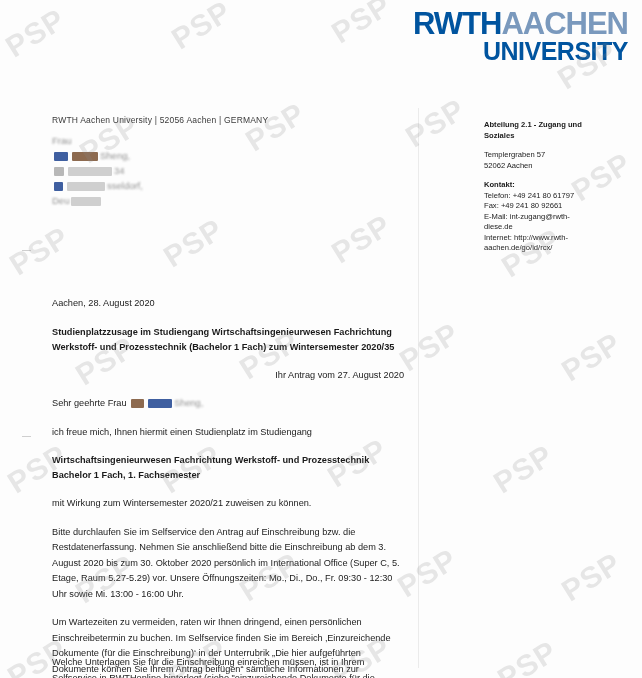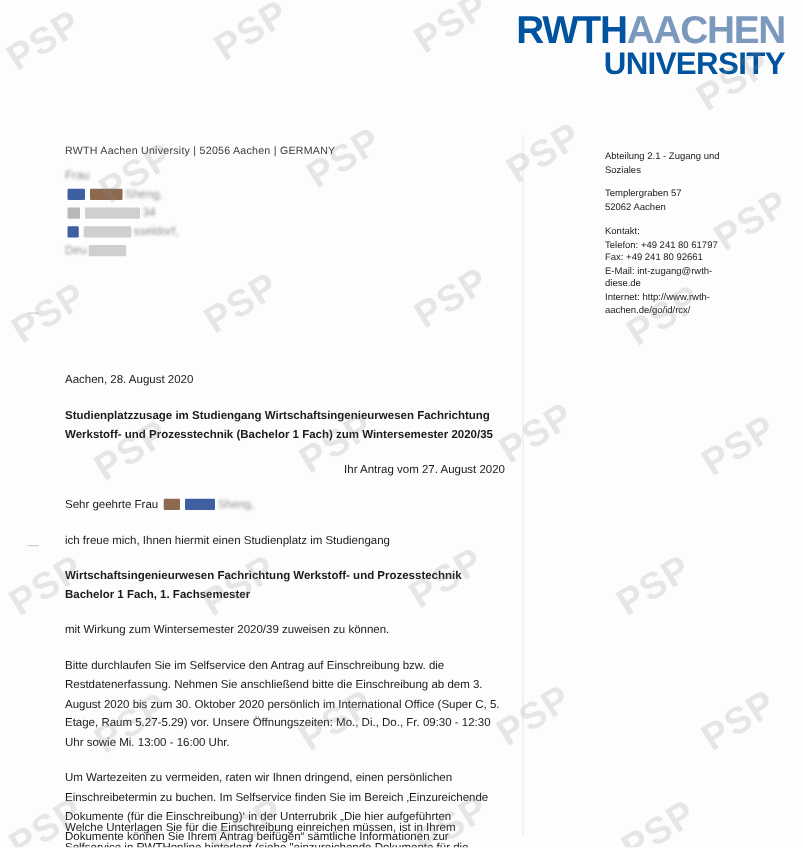--- a/index.html
+++ b/index.html
@@ -111,21 +111,21 @@
   
   .info-col {
     position: absolute;
     left: 484px;
     top: 120px;
     width: 150px;
     font-size: 7.6px;
     color: #1b1b1b;
     line-height: 10.5px;
   }
-  .info-col .bold { font-weight: normal; }
+  .info-col .bold { font-weight: bold; }
   .info-col .gap { height: 9px; }
 
   
   .fold {
     position: absolute;
     left: 22px;
     width: 9px;
     height: 1px;
     background: #cfcfcf;
   }
@@ -232,21 +232,21 @@
       <span class="redact rd-brown" style="width:13px;"></span><span class="redact rd-blue" style="width:24px;"></span><span class="blurtext">Sheng,</span>
     </p>
 
     <p>ich freue mich, Ihnen hiermit einen Studienplatz im Studiengang</p>
 
     <p class="course-title">
       <span>Wirtschaftsingenieurwesen Fachrichtung Werkstoff- und Prozesstechnik</span><br>
       <span>Bachelor 1 Fach, 1. Fachsemester</span>
     </p>
 
-    <p>mit Wirkung zum Wintersemester 2020/39 zuweisen zu können.</p>
+    <p>mit Wirkung zum Wintersemester 2020/21 zuweisen zu können.</p>
 
     <p>Bitte durchlaufen Sie im Selfservice den Antrag auf Einschreibung bzw. die Restdatenerfassung. Nehmen Sie anschließend bitte die Einschreibung ab dem 3. August 2020 bis zum 30. Oktober 2020 persönlich im International Office (Super C, 5. Etage, Raum 5.27-5.29) vor. Unsere Öffnungszeiten: Mo., Di., Do., Fr. 09:30 - 12:30 Uhr sowie Mi. 13:00 - 16:00 Uhr.</p>
 
     <p>Um Wartezeiten zu vermeiden, raten wir Ihnen dringend, einen persönlichen Einschreibetermin zu buchen. Im Selfservice finden Sie im Bereich ‚Einzureichende Dokumente (für die Einschreibung)‘ in der Unterrubrik „Die hier aufgeführten Dokumente können Sie Ihrem Antrag beifügen“ sämtliche Informationen zur Terminbuchung, zum Einschreibungsort und zu den Öffnungszeiten. Bitte lesen Sie sich diese Informationen aufmerksam durch.</p>
   </div>
 
   <div class="clipped">
     <span>Welche Unterlagen Sie für die Einschreibung einreichen müssen, ist in Ihrem</span><br>
     <span>Selfservice in RWTHonline hinterlegt (siehe "einzureichende Dokumente für die</span>
   </div>

